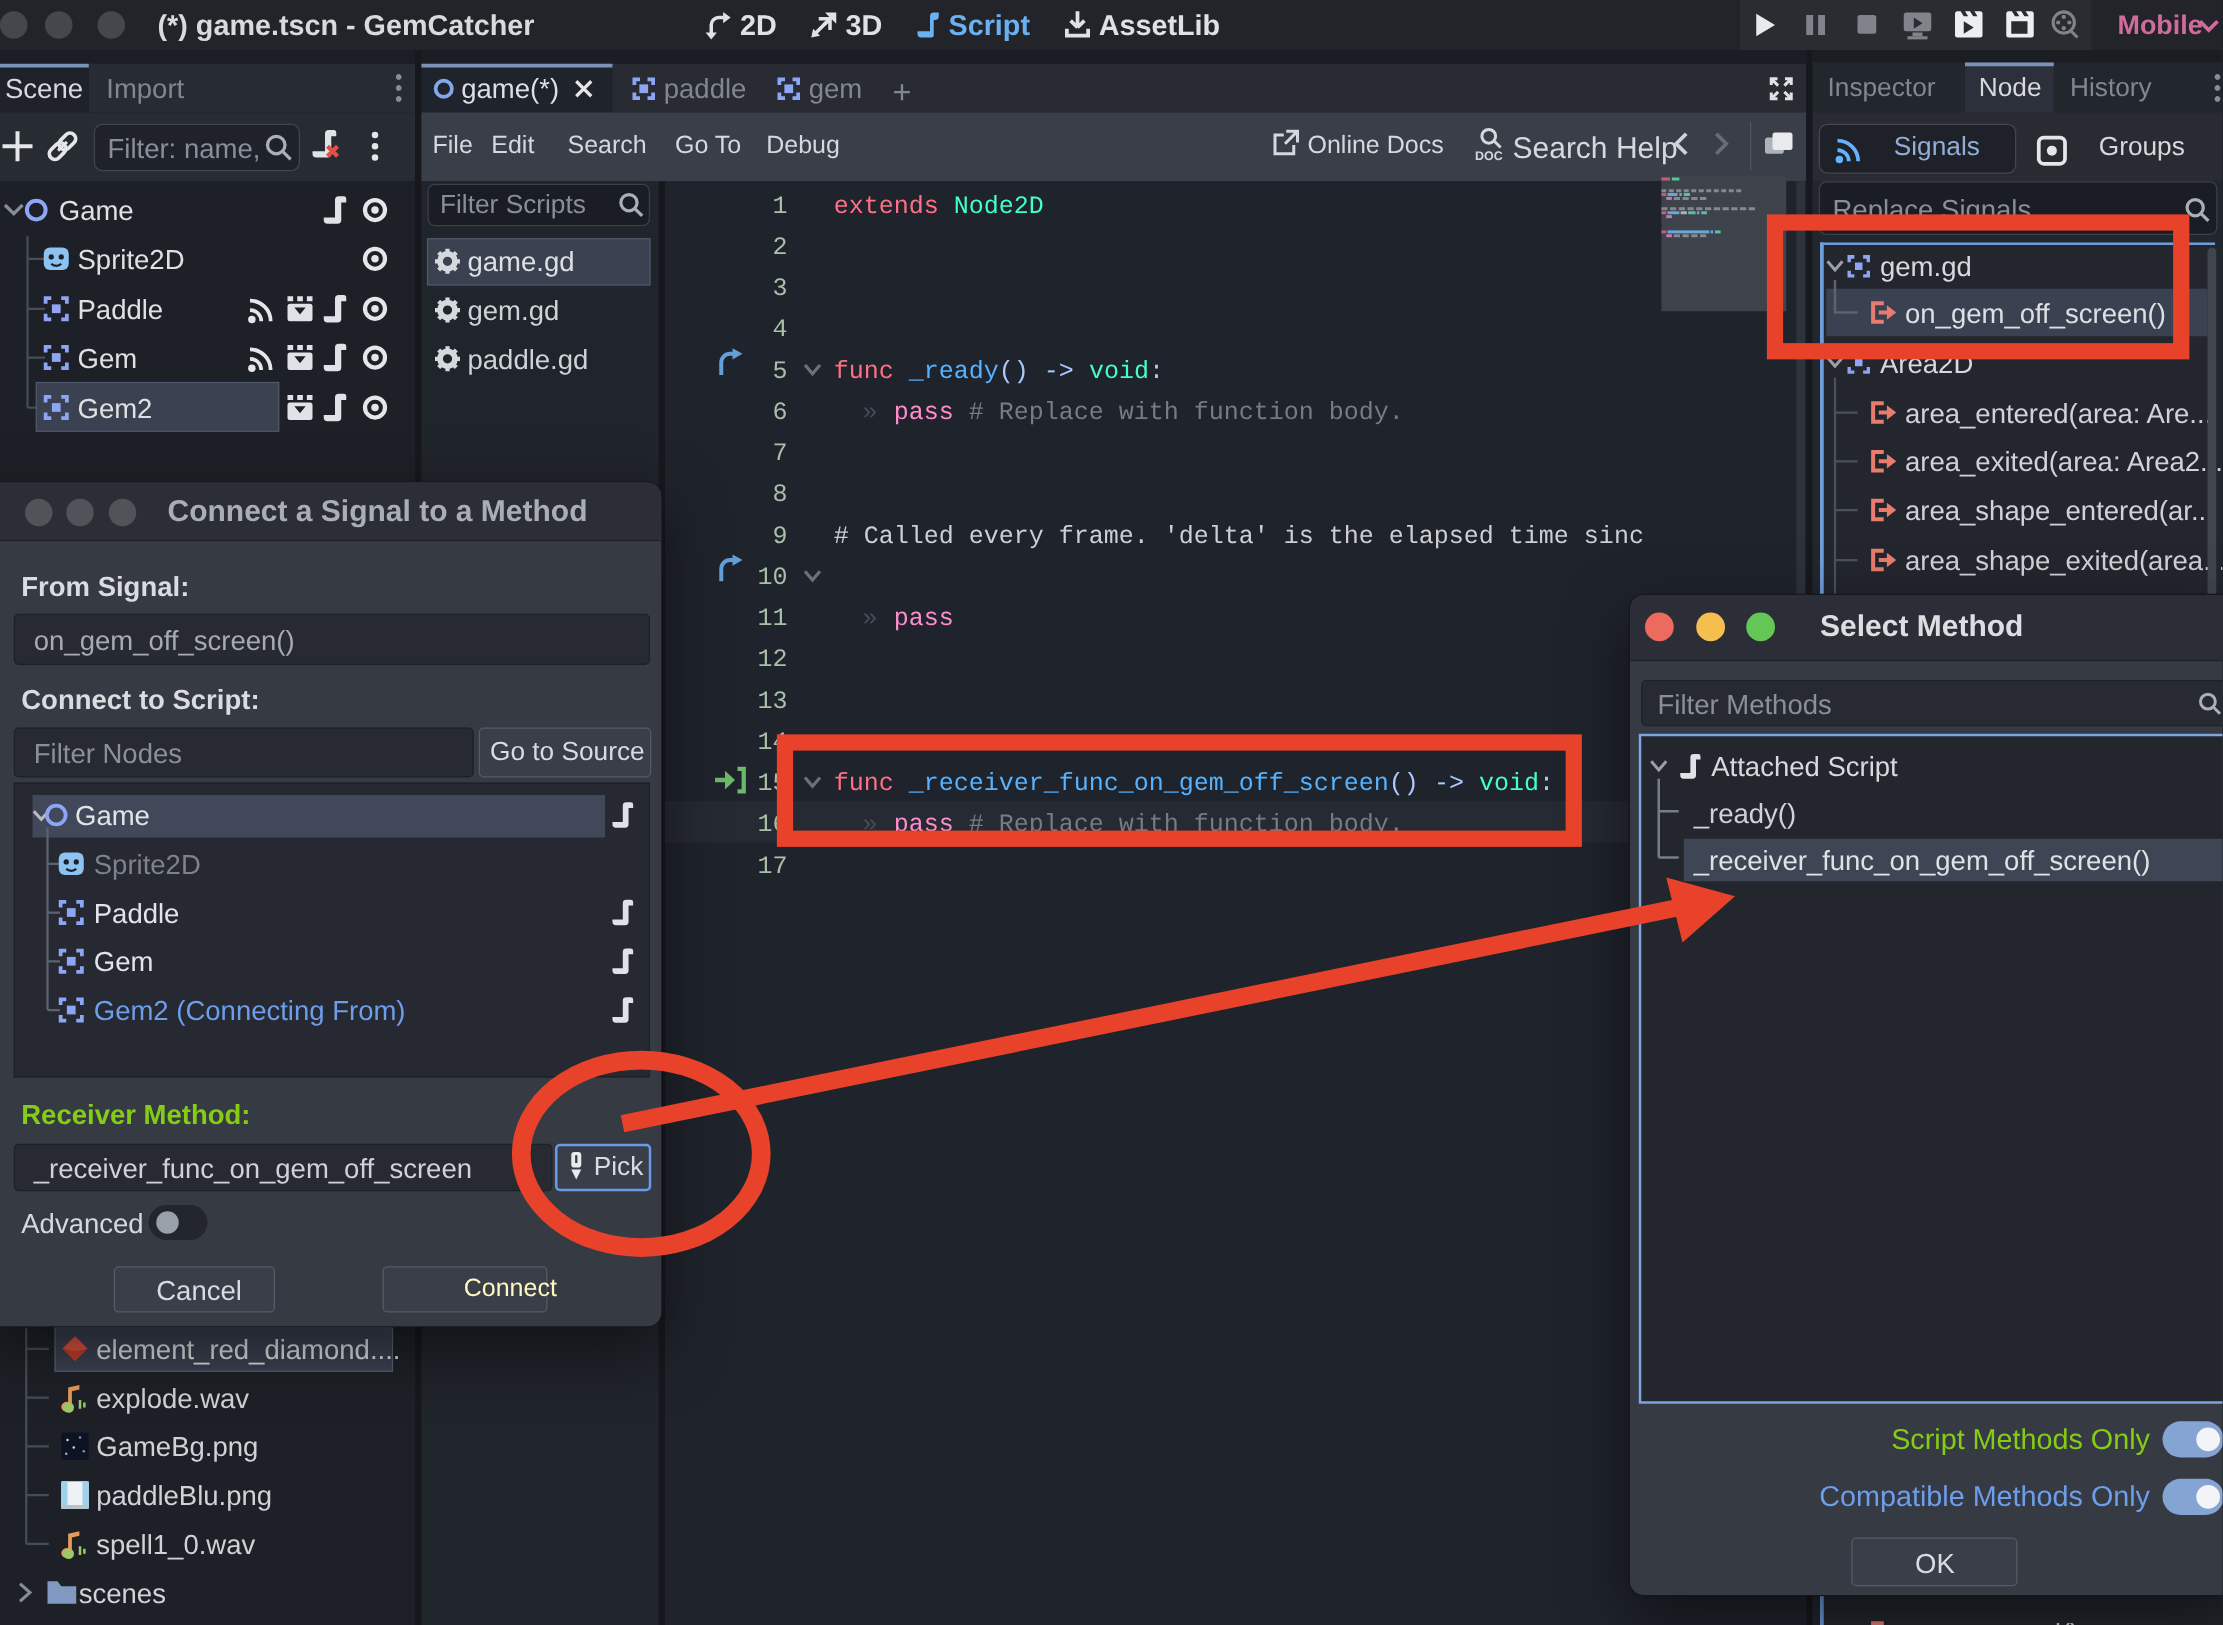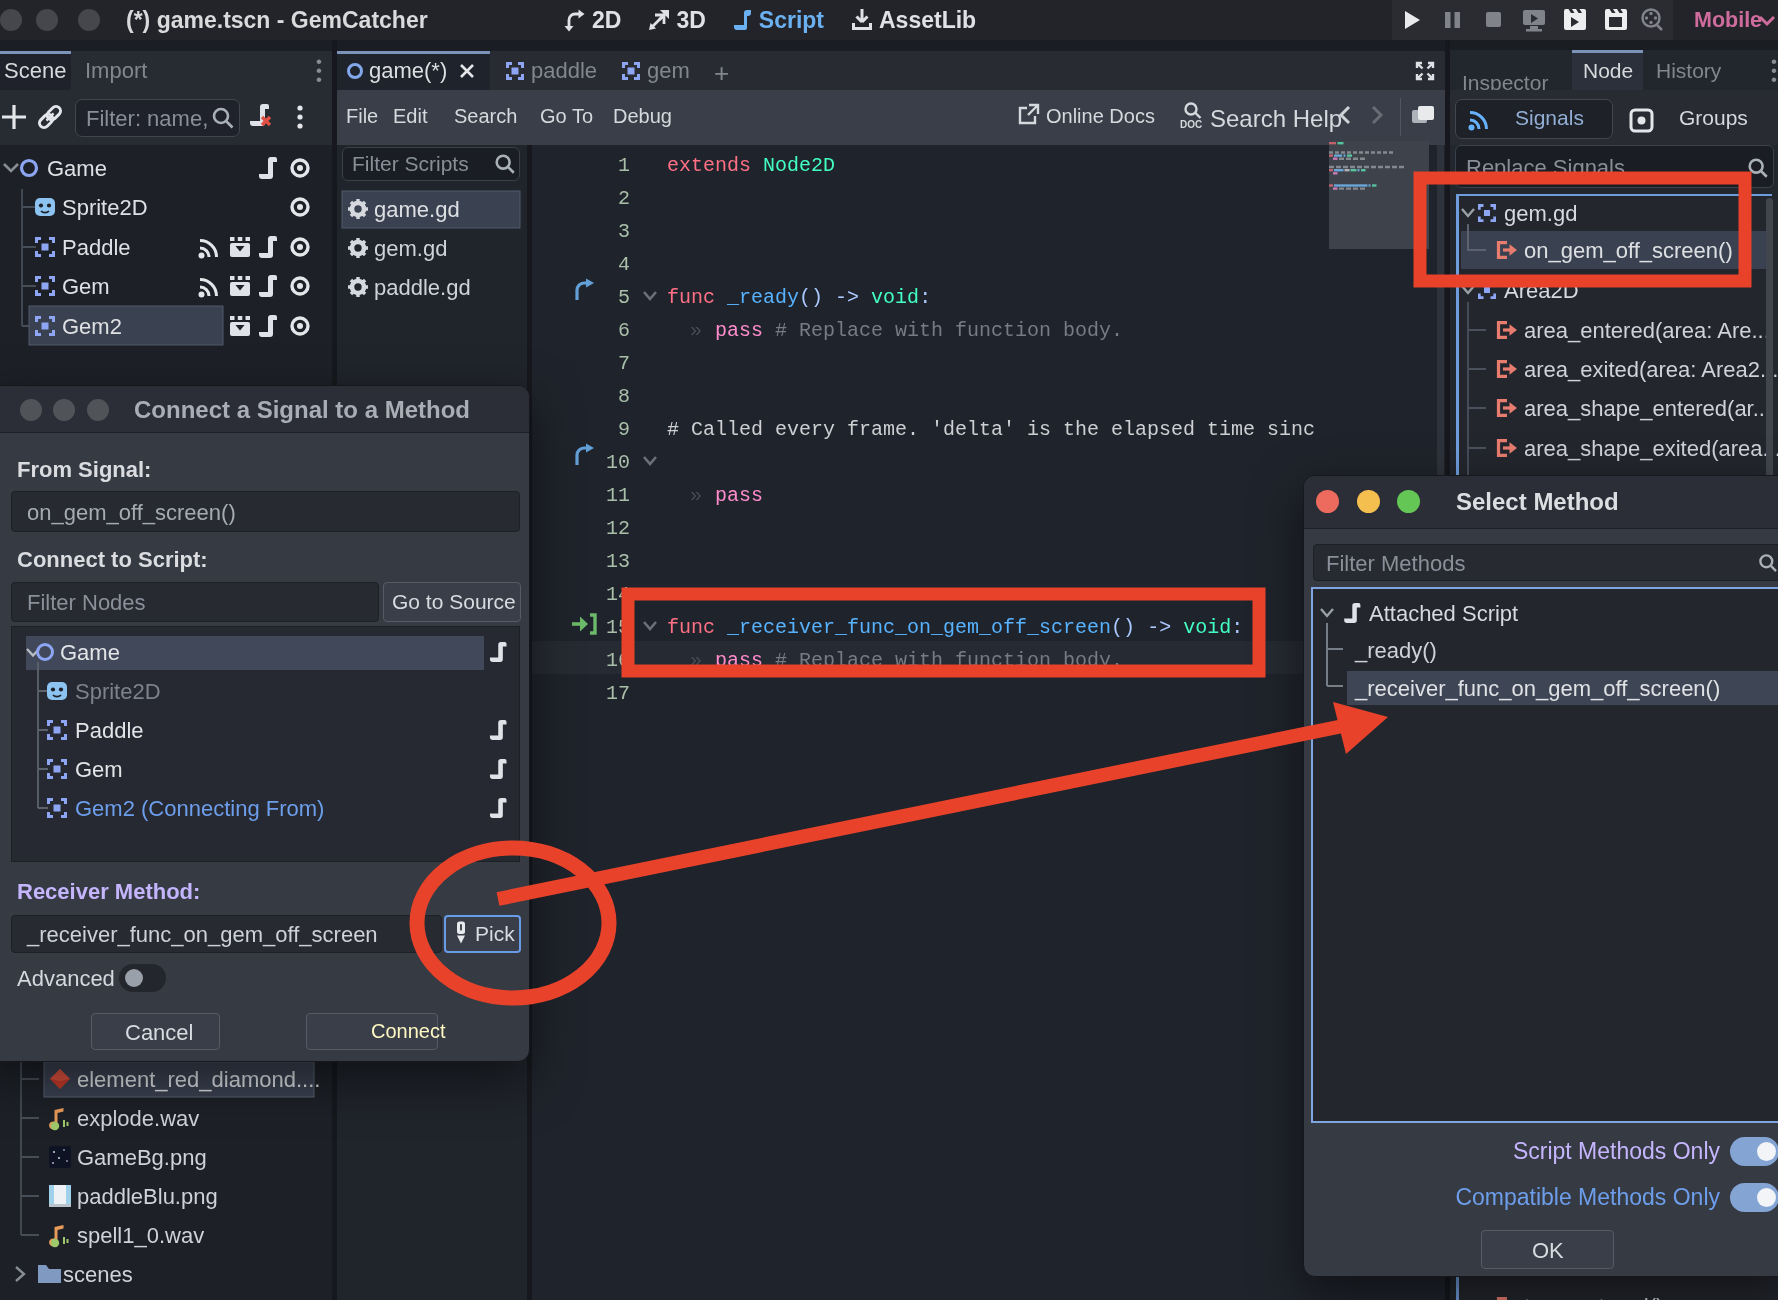--- a/index.html
+++ b/index.html
@@ -126,21 +126,21 @@
     </svg>
 <div class="abs txt" style="left:647px;top:58px;font-size:22px;color:#82878f;">gem</div>
 <div class="abs" style="left:714px;top:58px;font-size:26px;color:#82878f;">+</div>
 <svg class="abs" style="left:1414px;top:60px;" width="22" height="22" viewBox="0 0 22 22">
       <path d="M3 8 V3 h5 M14 3 h5 v5 M19 14 v5 h-5 M8 19 H3 v-5 M4 4 l4.5 4.5 M18 4 l-4.5 4.5 M18 18 l-4.5 -4.5 M4 18 l4.5 -4.5" stroke="#dfe1e4" stroke-width="2.4" fill="none"></path>
     </svg>
 
 <div class="abs" style="left:1450px;top:40px;width:328px;height:50px;background:#22262d;"></div>
 <div class="abs" style="left:1450px;top:40px;width:328px;height:10px;background:#1a1d22;"></div>
 <div class="abs" style="left:1572px;top:50px;width:71px;height:40px;background:#2c303a;border-top:3px solid #7b93b8;"></div>
-<div class="abs txt" style="left:1462px;top:59px;font-size:21px;color:#82878f;margin-top:12px;">Inspector</div>
+<div class="abs txt" style="left:1462px;top:59px;font-size:21px;color:#82878f;">Inspector</div>
 <div class="abs txt" style="left:1583px;top:59px;font-size:21px;color:#d7d9dc;">Node</div>
 <div class="abs txt" style="left:1656px;top:59px;font-size:21px;color:#82878f;">History</div>
 <div class="abs" style="left:1770px;top:57px;color:#888d95;font-size:17px;line-height:9px;width:8px;text-align:center;">•<br>•<br>•</div>
 
 <div class="abs" style="left:0;top:90px;width:332px;height:55px;background:#272b32;"></div>
 <svg class="abs" style="left:0;top:90px;" width="332" height="55" viewBox="0 0 332 55">
   <path d="M14 15 v24 M2 27 h24" stroke="#e4e6e9" stroke-width="3.2" fill="none"></path>
   <g stroke="#e4e6e9" stroke-width="3" fill="none" transform="translate(50,27) rotate(-45)">
         <rect x="-13" y="-4.5" width="15" height="9" rx="4.5"></rect>
         <rect x="-2" y="-4.5" width="15" height="9" rx="4.5"></rect>
@@ -555,21 +555,21 @@
     <use href="#g-box" transform="translate(46,104)"></use>
     <text x="64" y="112" font-size="22" fill="#e2e4e7">Paddle</text>
     <use href="#g-script" transform="translate(490,104) scale(0.92)"></use>
     <use href="#g-box" transform="translate(46,143)"></use>
     <text x="64" y="151" font-size="22" fill="#e2e4e7">Gem</text>
     <use href="#g-script" transform="translate(490,143) scale(0.92)"></use>
     <use href="#g-box" transform="translate(46,182)"></use>
     <text x="64" y="190" font-size="22" fill="#6d9eeb">Gem2 (Connecting From)</text>
     <use href="#g-script" transform="translate(490,182) scale(0.92)"></use>
   </svg>
-  <div class="abs bold txt" style="left:28px;top:493px;font-size:22px;color:#c4b5fd;">Receiver Method:</div>
+  <div class="abs bold txt" style="left:28px;top:493px;font-size:22px;color:#84cc16;">Receiver Method:</div>
   <div class="abs" style="left:22px;top:529px;width:431px;height:38px;background:#272a31;border:1px solid #1d2025;border-radius:4px;"></div>
   <div class="abs txt" style="left:38px;top:536px;font-size:22px;color:#ced2d8;">_receiver_func_on_gem_off_screen</div>
   <div class="abs" style="left:455px;top:529px;width:77px;height:38px;background:#3a3e48;border:2px solid #699ce8;border-radius:4px;"></div>
   <svg class="abs" style="left:466px;top:535px;" width="12" height="24" viewBox="0 0 12 24">
         <rect x="2" y="0.5" width="8" height="12.5" rx="2.5" fill="#e8eaed"></rect>
         <path d="M2 14.5 h8 L6 22.5 z" fill="#e8eaed"></path>
         <rect x="5.1" y="3.2" width="1.8" height="6.2" fill="#363a43"></rect>
       </svg>
   <div class="abs txt" style="left:486px;top:536px;font-size:21px;color:#d8dbe0;">Pick</div>
   <div class="abs txt" style="left:28px;top:580px;font-size:22px;color:#d5d8dc;">Advanced</div>
@@ -598,21 +598,21 @@
   <div class="abs" style="left:7px;top:111px;width:478px;height:536px;background:#23262d;border:2px solid #7fa6e0;"></div>
   <svg class="abs" style="left:9px;top:113px;" width="476" height="532" viewBox="0 0 476 532">
     <rect x="34" y="82" width="442" height="34" fill="#3e4554"></rect>
     <path d="M14 34 v63 M14 60 h16 M14 97 h16" stroke="#767d87" stroke-width="2" fill="none"></path>
     <path d="M8 20 l6 7 6 -7" stroke="#9ba0a8" stroke-width="2.4" fill="none"></path>
     <use href="#g-script" transform="translate(42,24) scale(0.9)"></use>
     <text x="56" y="32" font-size="22" fill="#d6d9dd">Attached Script</text>
     <text x="42" y="69" font-size="22" fill="#cfd3d8">_ready()</text>
     <text x="42" y="107" font-size="22" fill="#dfe2e5">_receiver_func_on_gem_off_screen()</text>
   </svg>
-  <div class="abs txt" style="left:116px;top:662px;width:300px;text-align:right;font-size:23px;color:#c4b5fd;">Script Methods Only</div>
+  <div class="abs txt" style="left:116px;top:662px;width:300px;text-align:right;font-size:23px;color:#84cc16;">Script Methods Only</div>
   <div class="abs" style="left:426px;top:661px;width:49px;height:29px;border-radius:15px;background:#84a4d4;"></div>
   <span class="abs" style="left:453px;top:666px;width:19px;height:19px;border-radius:50%;background:#f2f4f7;"></span>
   <div class="abs txt" style="left:116px;top:708px;width:300px;text-align:right;font-size:23px;color:#6d9eeb;">Compatible Methods Only</div>
   <div class="abs" style="left:426px;top:707px;width:49px;height:29px;border-radius:15px;background:#84a4d4;"></div>
   <span class="abs" style="left:453px;top:712px;width:19px;height:19px;border-radius:50%;background:#f2f4f7;"></span>
   <div class="abs" style="left:177px;top:754px;width:133px;height:39px;background:#3a3e48;border:1px solid #565b66;border-radius:4px;"></div>
   <div class="abs txt" style="left:228px;top:762px;font-size:22px;color:#d8dbe0;">OK</div>
 </div>
 
 <svg id="annot" class="abs" style="left:0;top:0;width:1778px;height:1300px;z-index:50;pointer-events:none;" viewBox="0 0 1778 1300">

